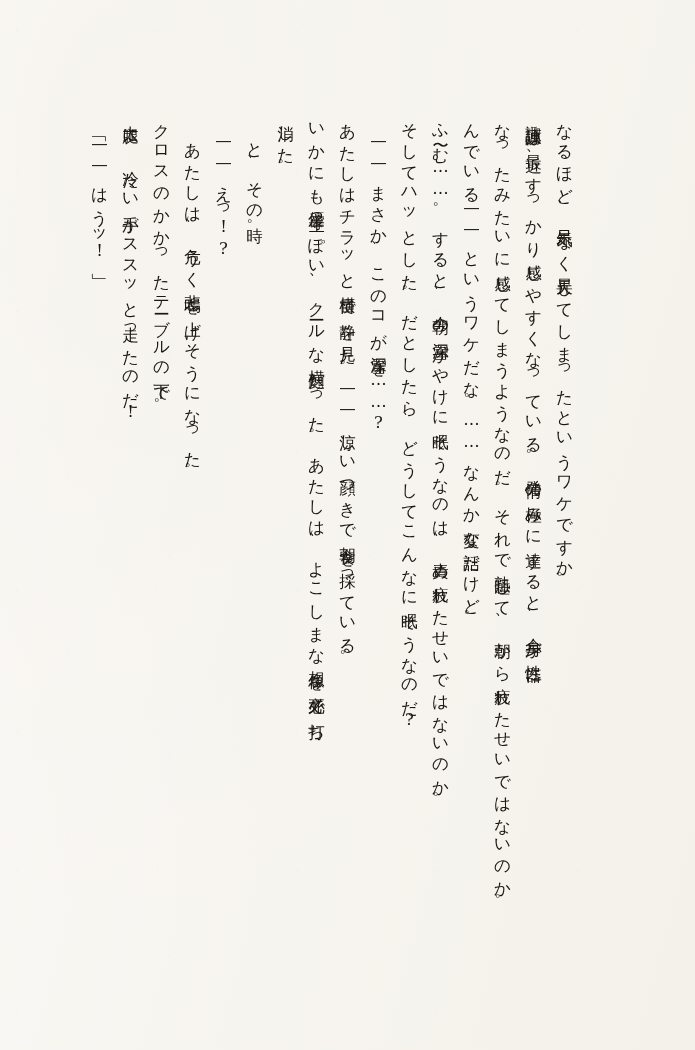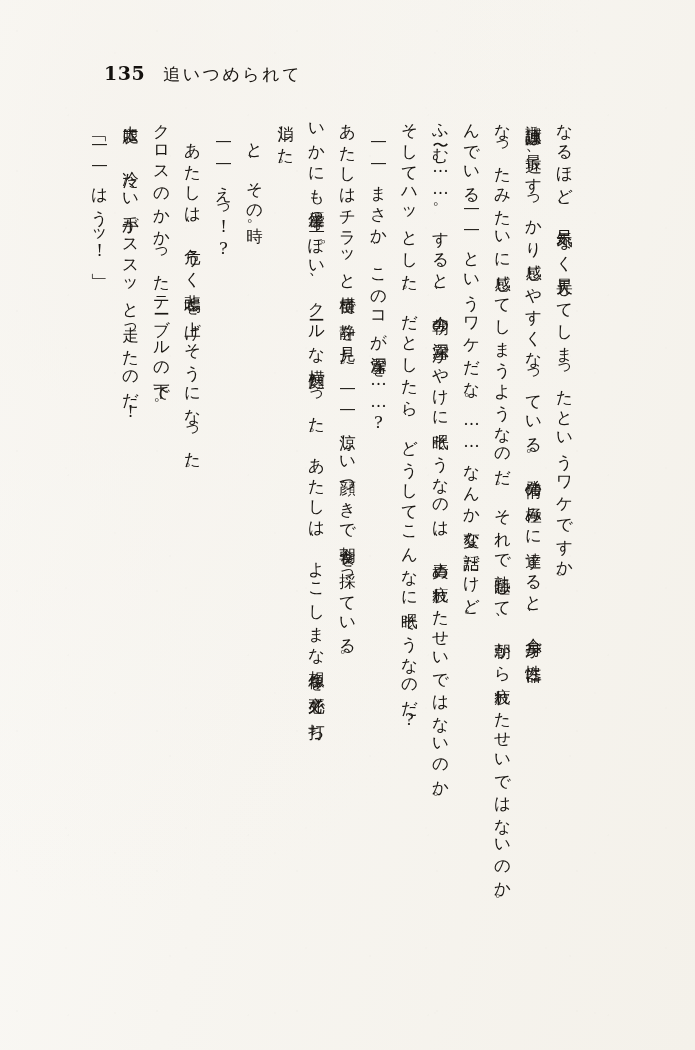--- a/index.html
+++ b/index.html
@@ -87,24 +87,20 @@
   .col.indent {
     padding-top: 19px;
   }
 </style>
 </head>
 <body>
 
 <div class="page">
   <div class="grain"></div>
 
-  <div class="header">
-    <span class="folio">135</span>
-    <span class="running-title">追いつめられて</span>
-  </div>
 
   <div class="body-text">
     <div class="col indent">「——はうッ!」</div>
     <div class="col">太腿に、冷たい手がススッと走ったのだ!</div>
     <div class="col">クロスのかかったテーブルの下で。</div>
     <div class="col indent">あたしは、危うく悲鳴を上げそうになった。</div>
     <div class="col indent">——えっ!?</div>
     <div class="col indent">と、その時。</div>
     <div class="col">消した。</div>
     <div class="col">いかにも優等生っぽい、クールな横顔だった。あたしは、よこしまな想像を必死で打ち</div>

